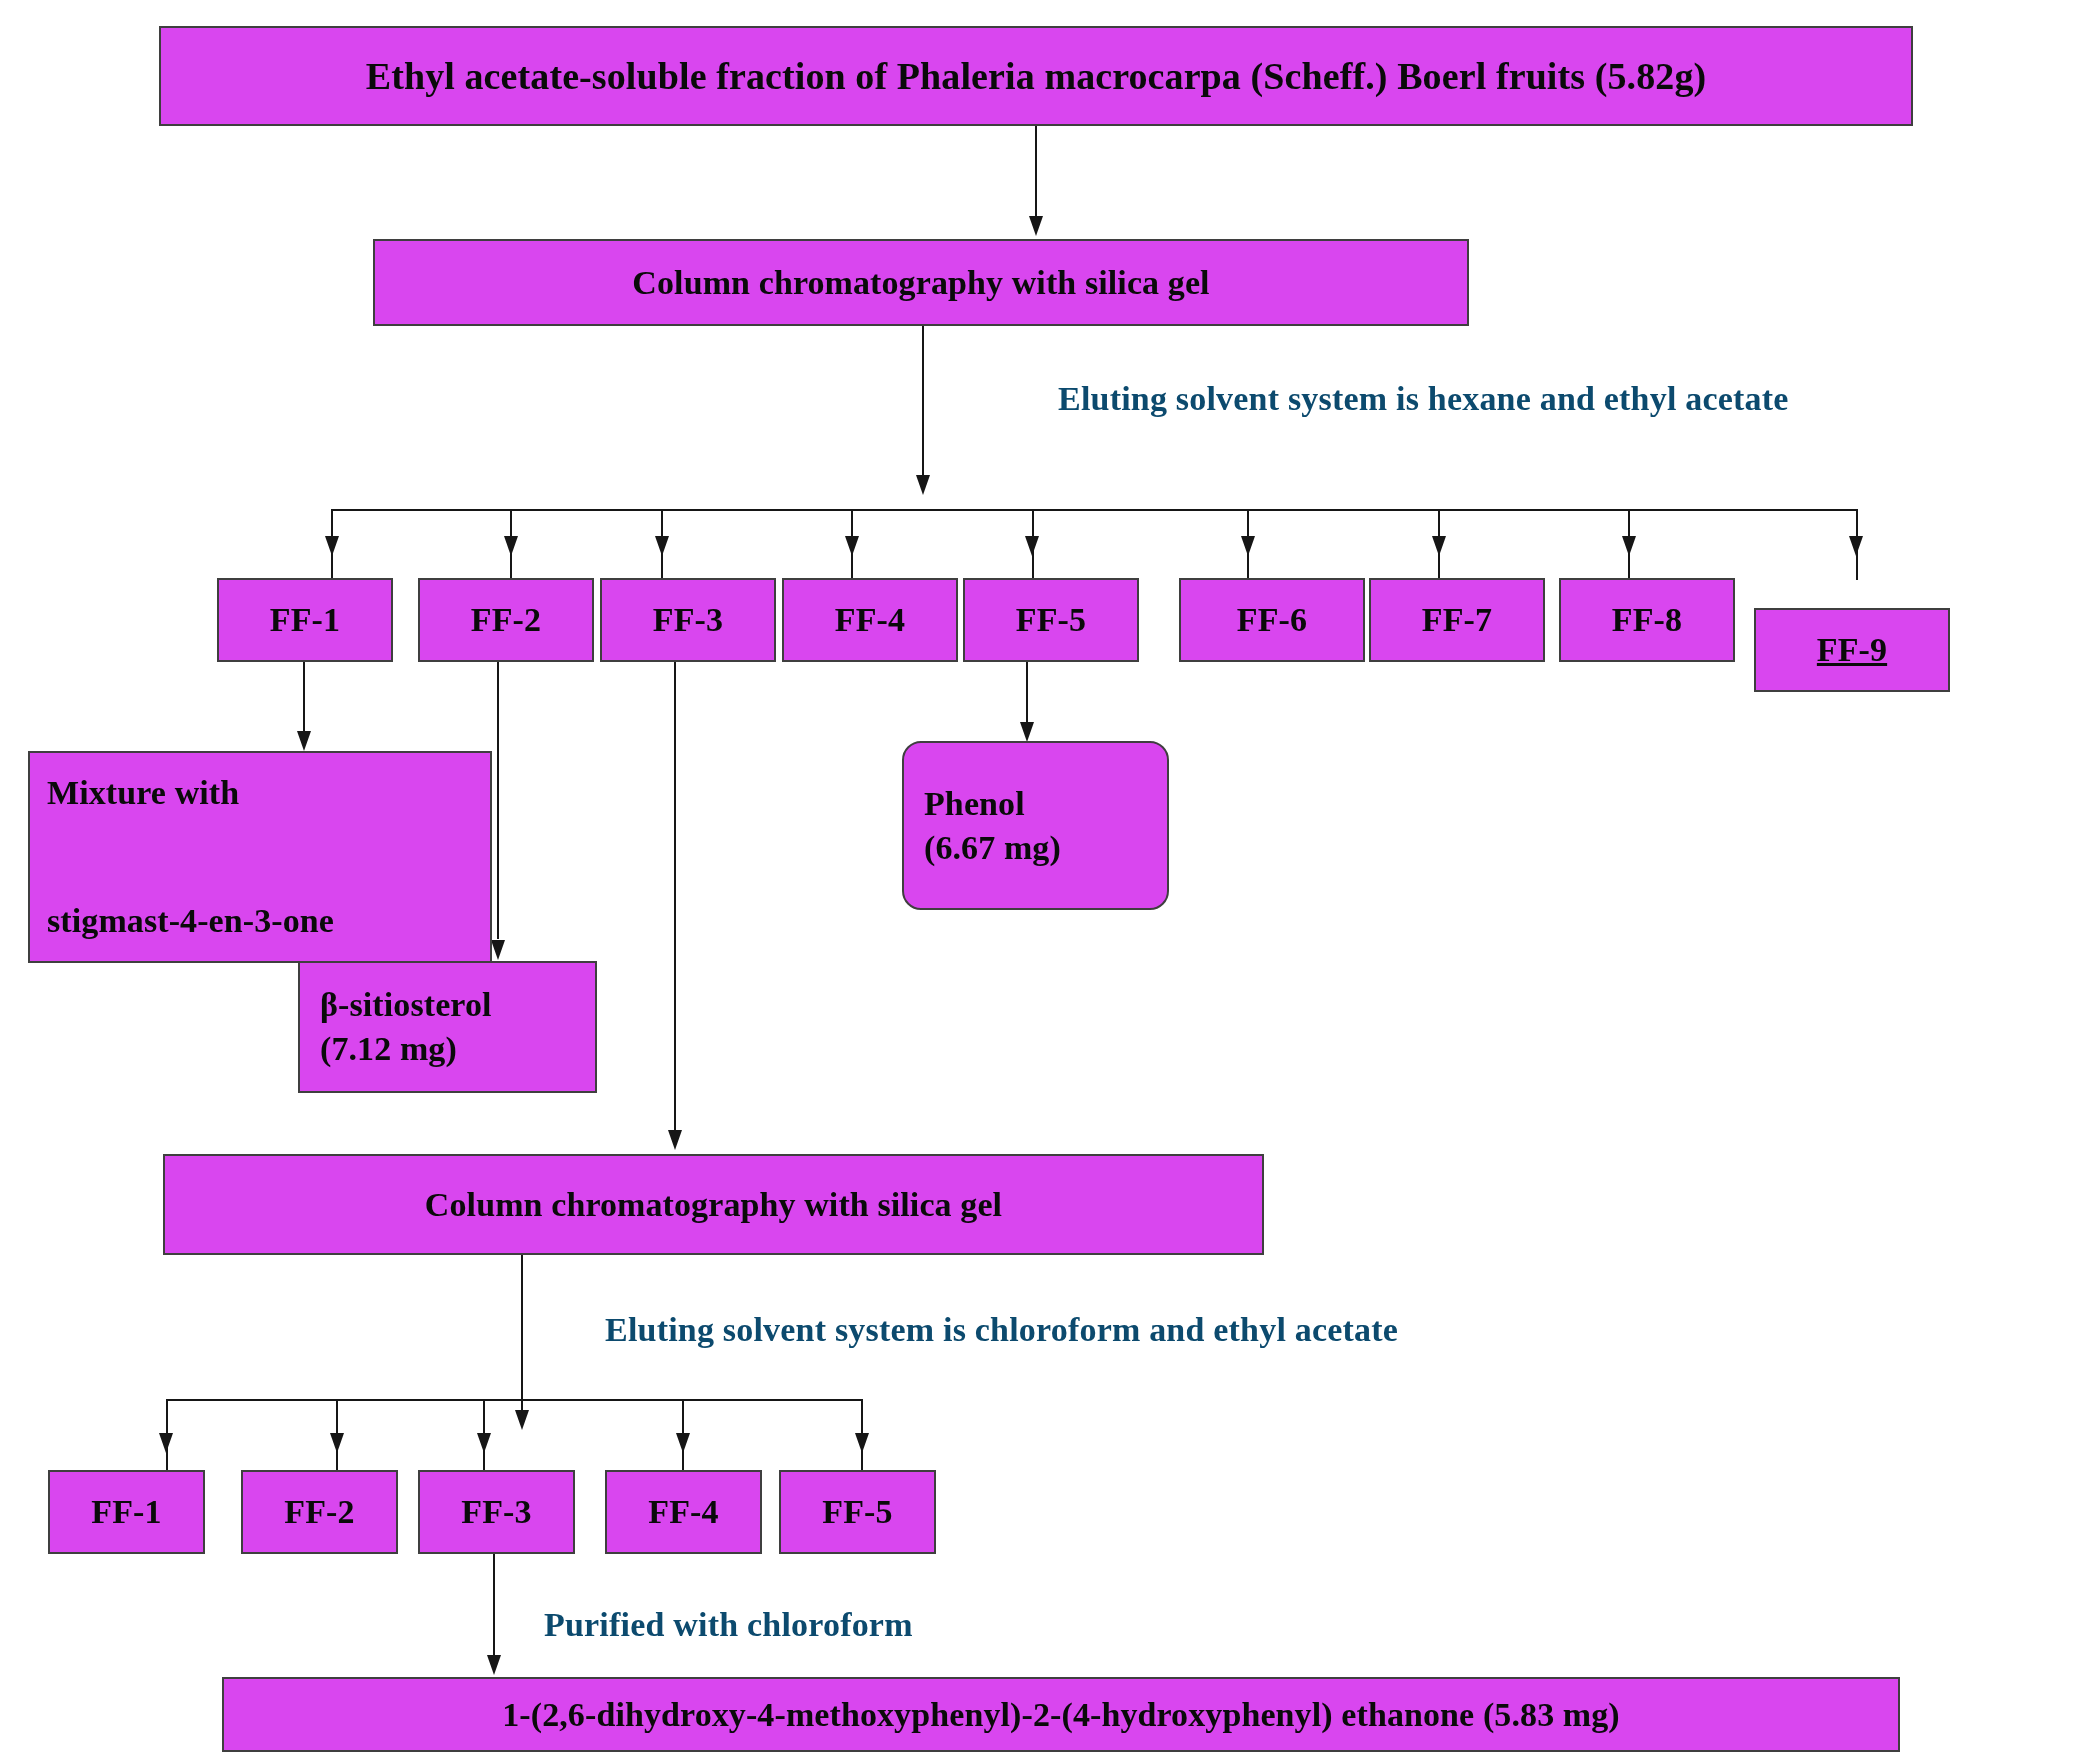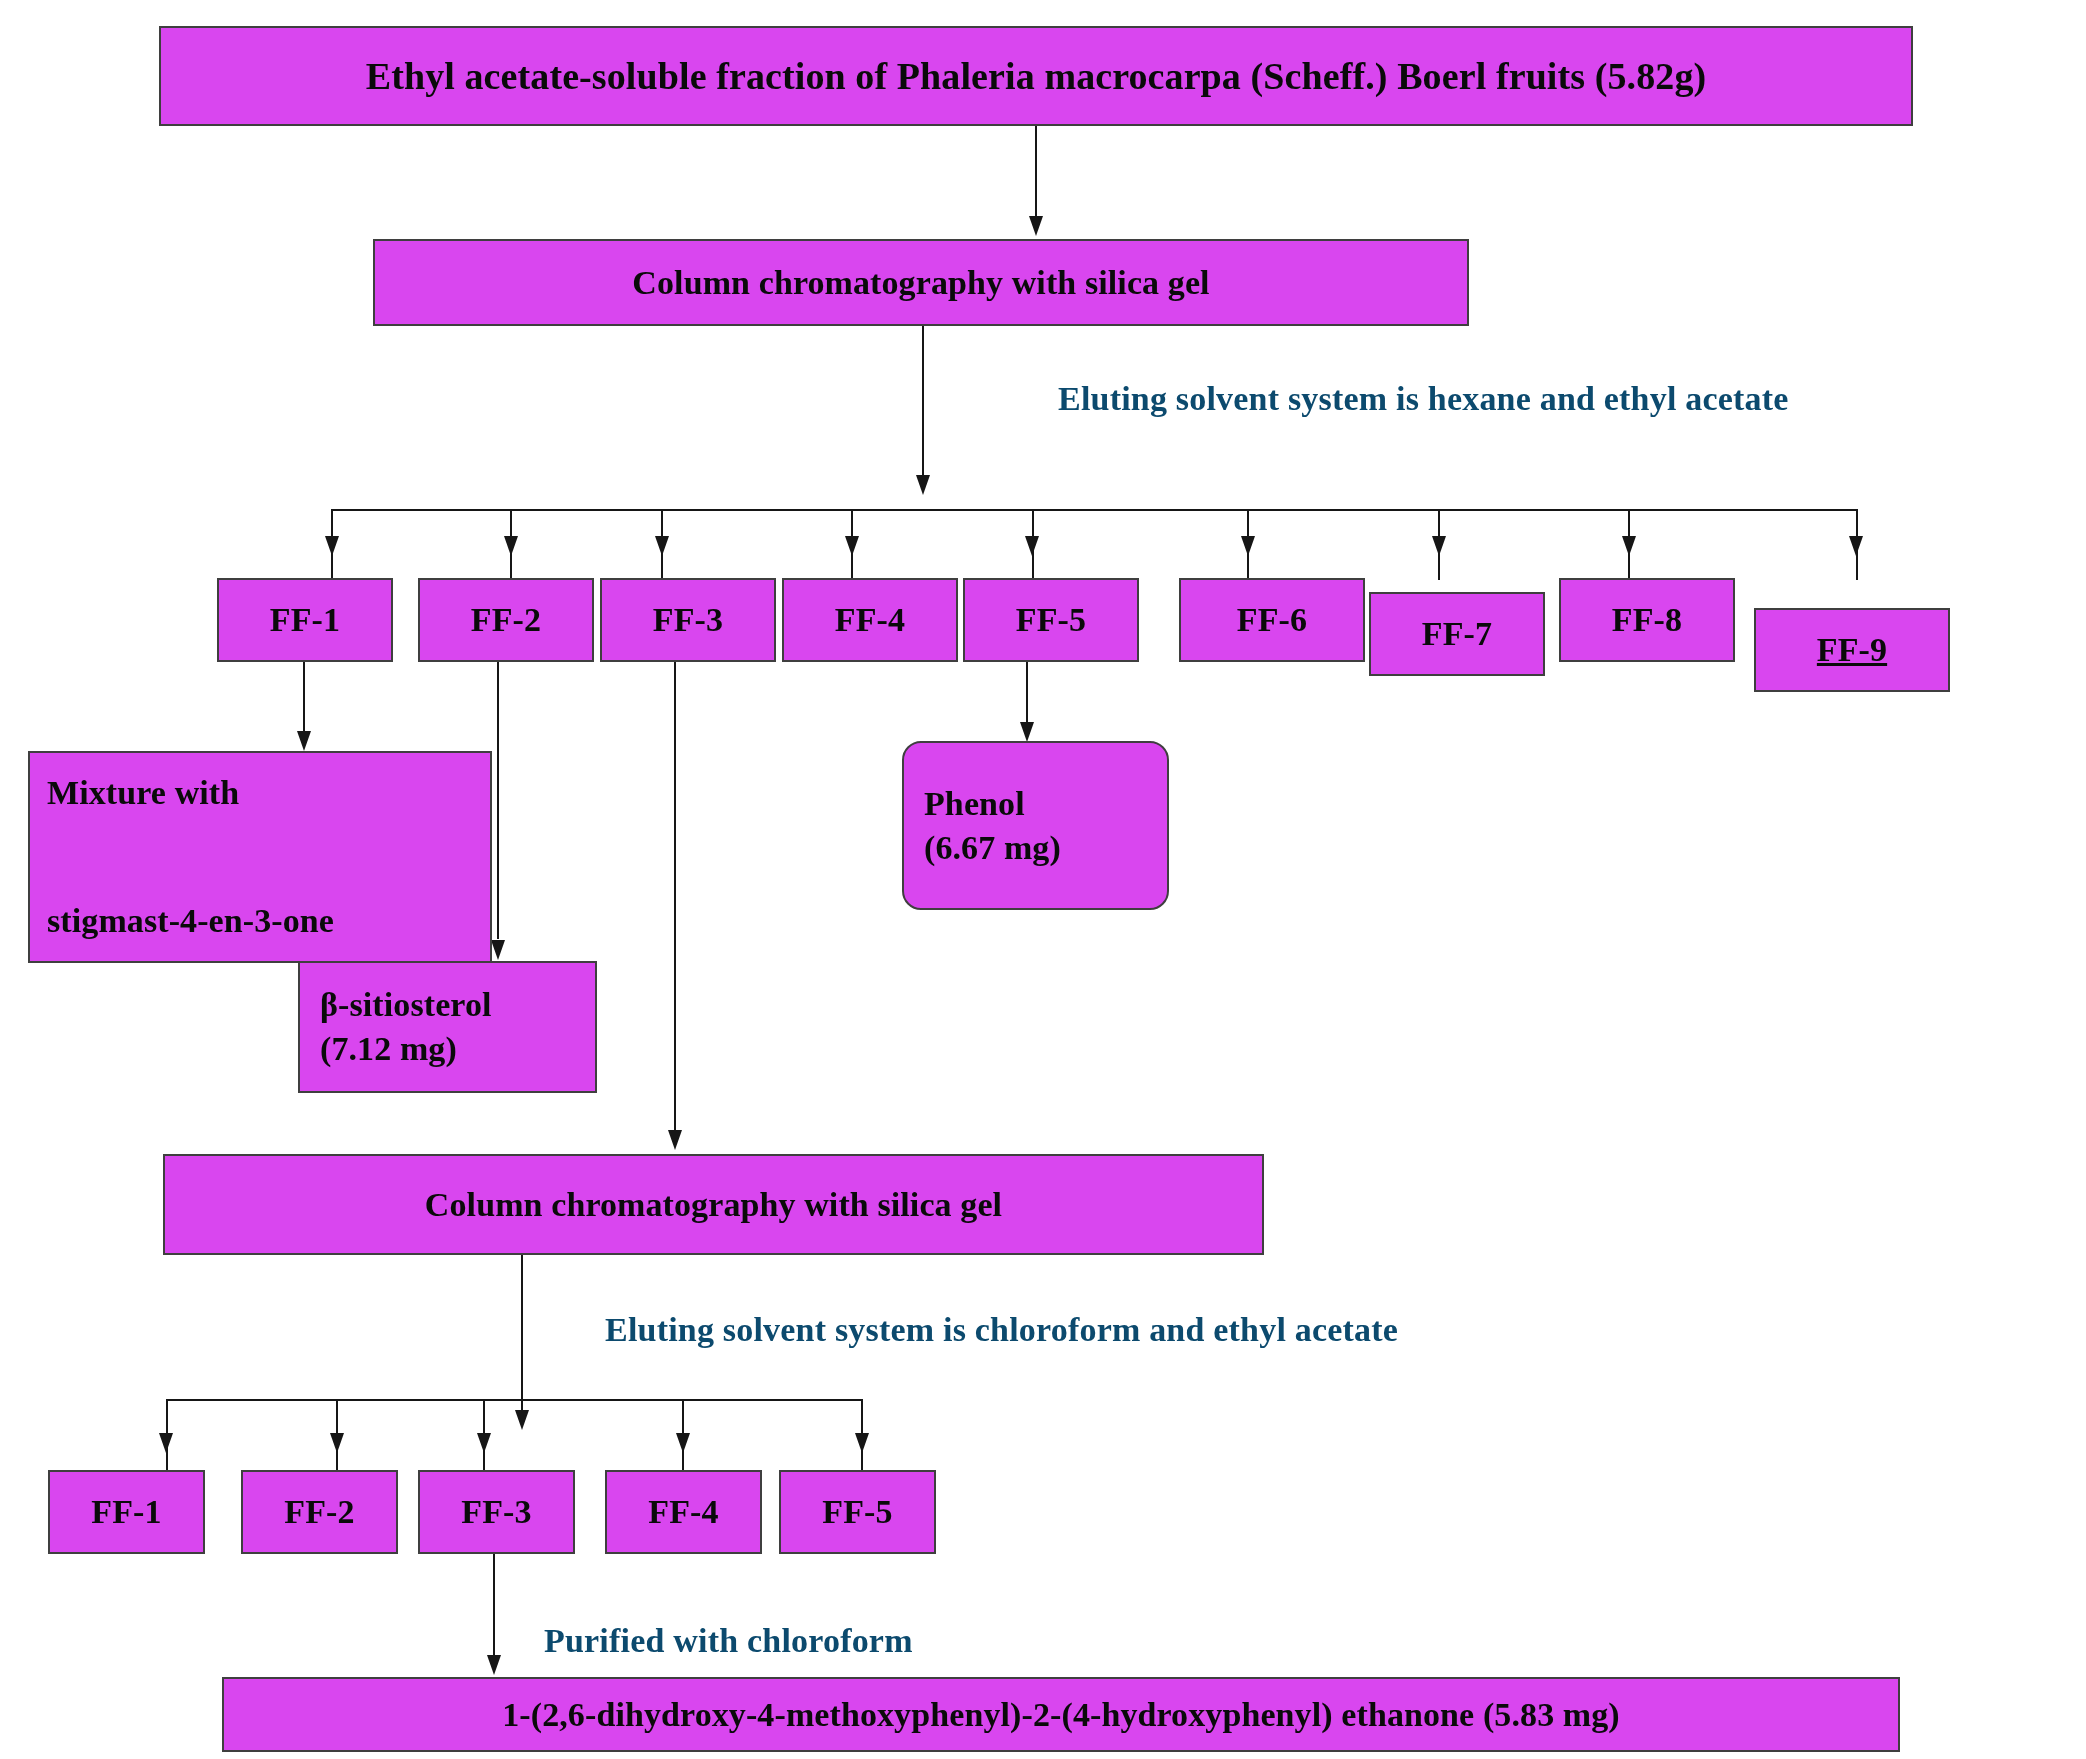--- a/index.html
+++ b/index.html
@@ -71,21 +71,21 @@
   #box-cc2         { left: 163px;  top: 1154px; width: 1101px; height: 101px; font-size: 34px; }
   #box-mixture     { left: 20px;   top: 751px;  width: 464px;  height: 212px; font-size: 34px; padding: 18.4px 17px; justify-content: space-between; }
   #box-sitosterol  { left: 290px;  top: 961px; width: 299px;  height: 132px; font-size: 34px; }
   #box-phenol      { left: 894px; top: 741px;  width: 267px;  height: 169px; font-size: 34px; }
   #box-final       { left: 222px;  top: 1677px; width: 1678px; height: 75px;  font-size: 34px; }
 
   .ffbox { font-size: 34px; }
 
   #lbl-eluting1 { left: 1058px; top: 380px;  font-size: 34px; }
   #lbl-eluting2 { left: 605px;  top: 1311px; font-size: 34px; }
-  #lbl-purified { left: 544px;  top: 1606px; font-size: 34px; margin-top: 16px; }
+  #lbl-purified { left: 544px;  top: 1606px; font-size: 34px; }
 </style>
 </head>
 <body>
 
 <div id="canvas">
 
   <div class="box" id="box-source">
     <span>Ethyl acetate-soluble fraction  of Phaleria macrocarpa (Scheff.) Boerl fruits (5.82g)</span>
   </div>
 
@@ -141,21 +141,21 @@
   </div>
   <div class="box ffbox" style="left:782px; top:578px; width:176px; height:84px;">
     <span>FF-4</span>
   </div>
   <div class="box ffbox" style="left:963px; top:578px; width:176px; height:84px;">
     <span>FF-5</span>
   </div>
   <div class="box ffbox" style="left:1179px; top:578px; width:186px; height:84px;">
     <span>FF-6</span>
   </div>
-  <div class="box ffbox" style="left:1369px; top:592px; width:176px; height:84px;">
+  <div class="box ffbox" style="left:1369px; top:578px; width:176px; height:84px;">
     <span>FF-7</span>
   </div>
   <div class="box ffbox" style="left:1559px; top:578px; width:176px; height:84px;">
     <span>FF-8</span>
   </div>
   <div class="box ffbox" style="left:1754px; top:608px; width:196px; height:84px;text-decoration:underline;">
     <span>FF-9</span>
   </div>
 
   <div class="vline" style="left:303px; top:662px; height:69px;"></div>

